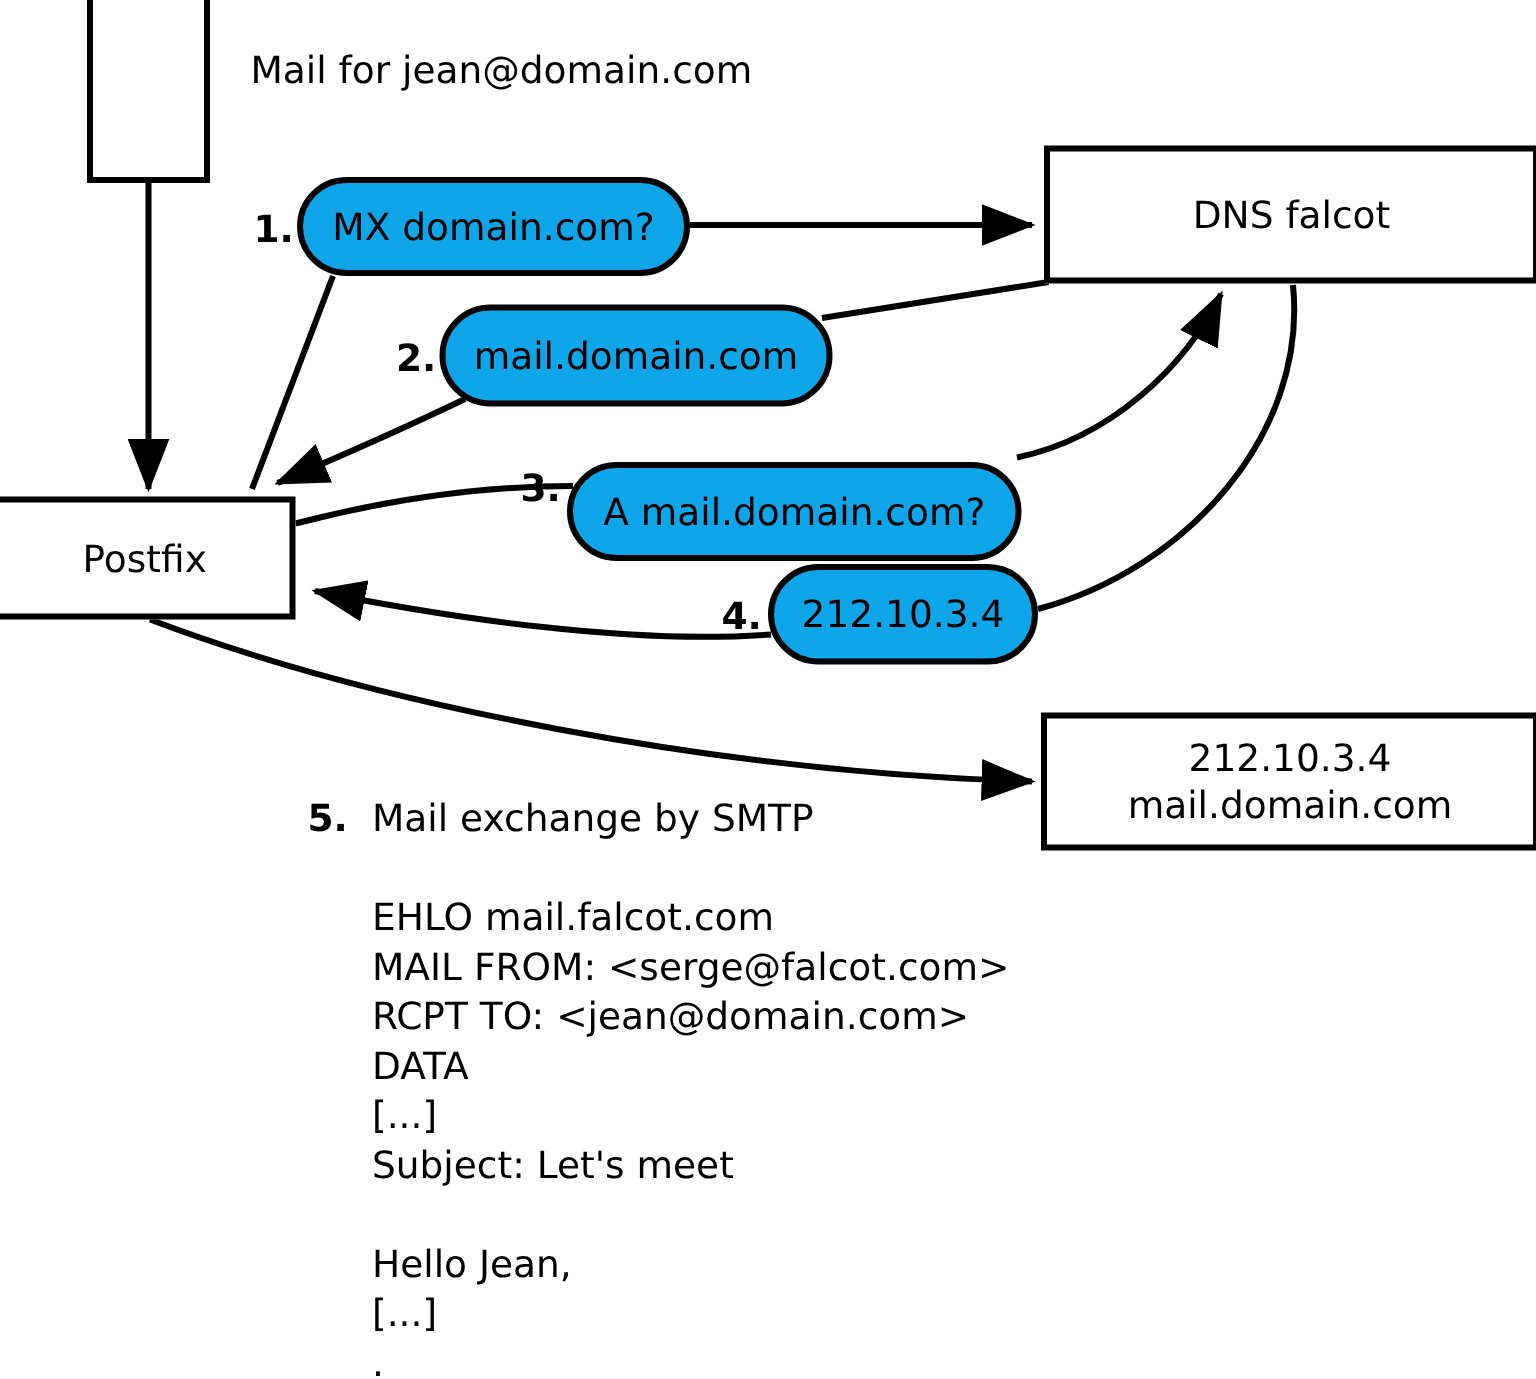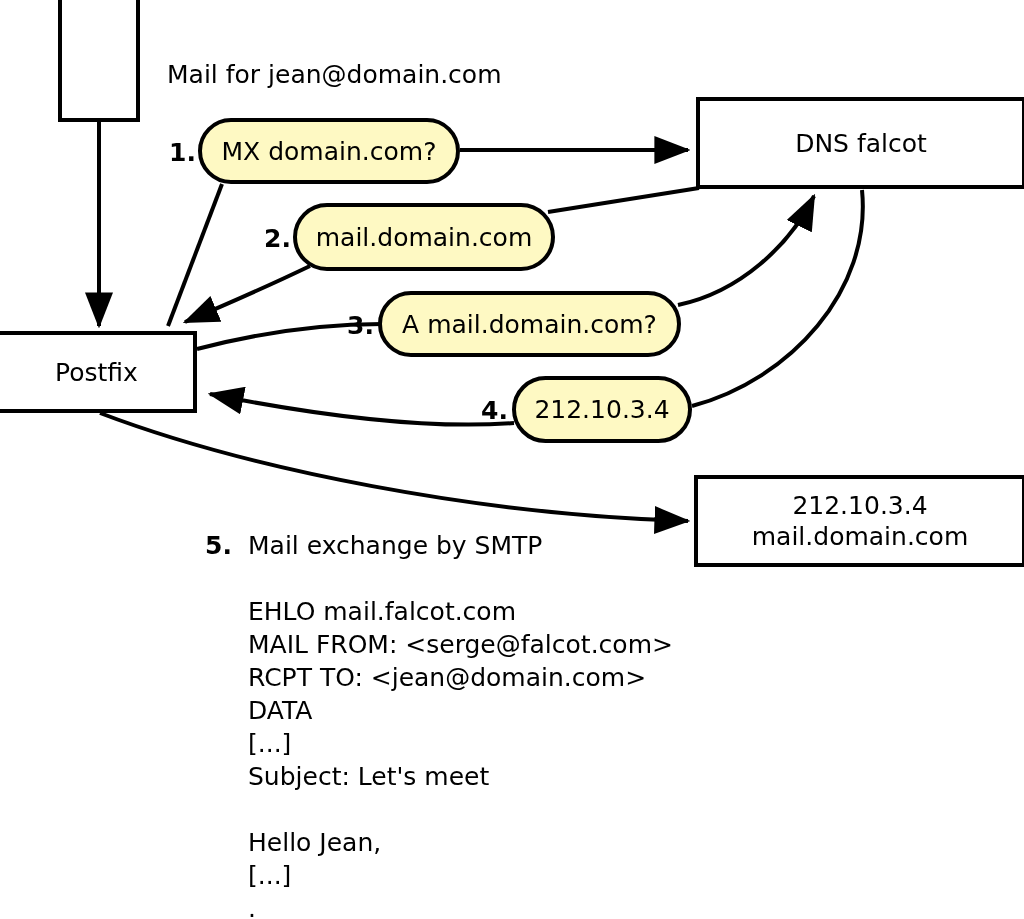--- a/index.html
+++ b/index.html
@@ -58,32 +58,32 @@
     width: 332px; height: 92px;
     flex-direction: column;
   }
   #box-target .line { display: block; }
 
   
   .pill {
     position: absolute;
     box-sizing: border-box;
     border: 4px solid #000000;
-    background: #fef9c3;
+    background: #0ea5e9;
     border-radius: 999px;
     display: flex;
     align-items: center;
     justify-content: center;
     font-size: 25px;
     white-space: nowrap;
     z-index: 6;
   }
   #pill-1 { left: 198px; top: 118px; width: 262px; height: 66px; }
   #pill-2 { left: 293px; top: 203px; width: 262px; height: 68px; }
-  #pill-3 { left: 378px; top: 291px; width: 303px; height: 66px; text-align: center; }
+  #pill-3 { left: 378px; top: 308px; width: 303px; height: 66px; text-align: center; }
   #pill-4 { left: 512px; top: 376px; width: 180px; height: 67px; }
 
   
   .step-num {
     position: absolute;
     font-size: 25px;
     font-weight: bold;
     z-index: 7;
     white-space: nowrap;
   }
@@ -93,21 +93,21 @@
   #step-4 { left: 481px; top: 396px; }
   #step-5 { left: 205px; top: 531px; }
 
   
   .free-text {
     position: absolute;
     font-size: 25px;
     white-space: nowrap;
     z-index: 7;
   }
-  #title-text { left: 167px; top: 60px; }
+  #title-text { left: 167px; top: 32px; }
   #step5-label { left: 248px; top: 531px; }
 
   #transcript {
     position: absolute;
     left: 248px; top: 595px;
     font-size: 25px;
     line-height: 33px;
     white-space: pre;
     z-index: 7;
   }

